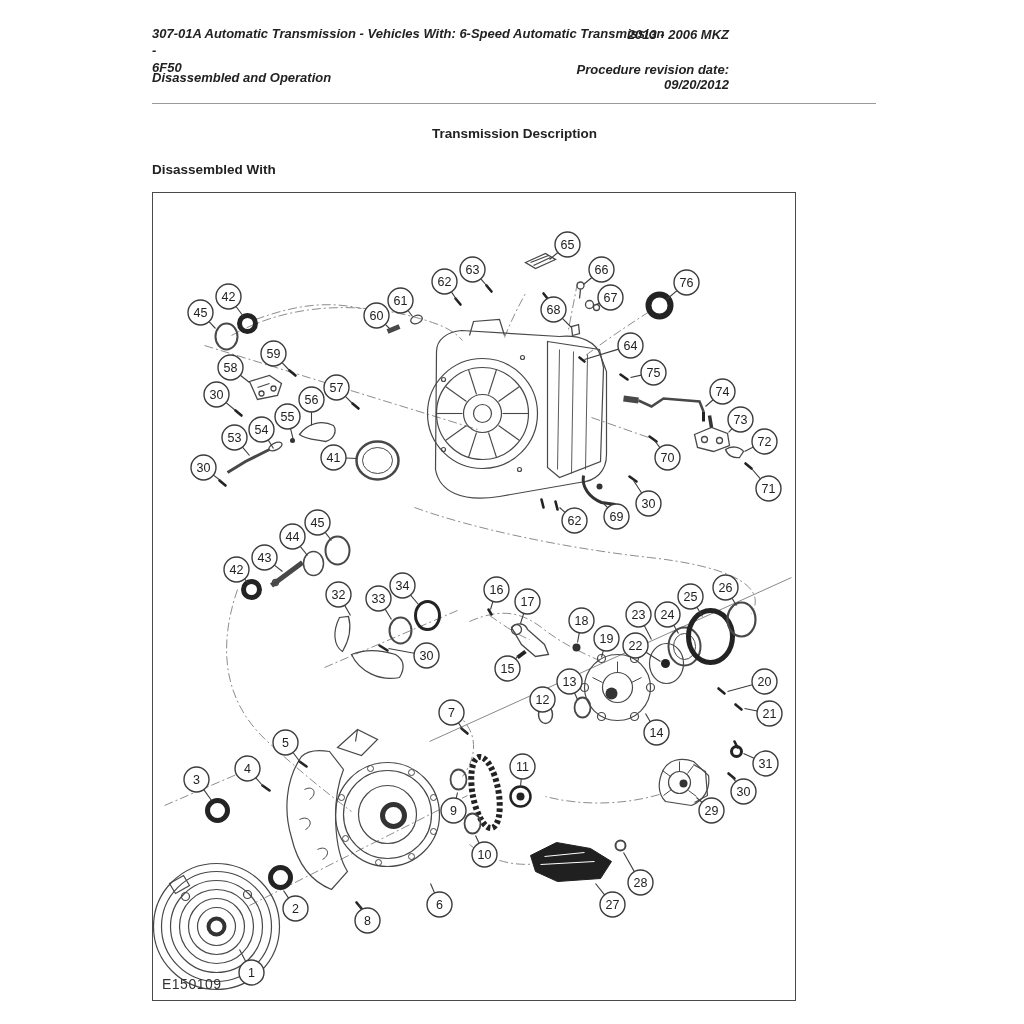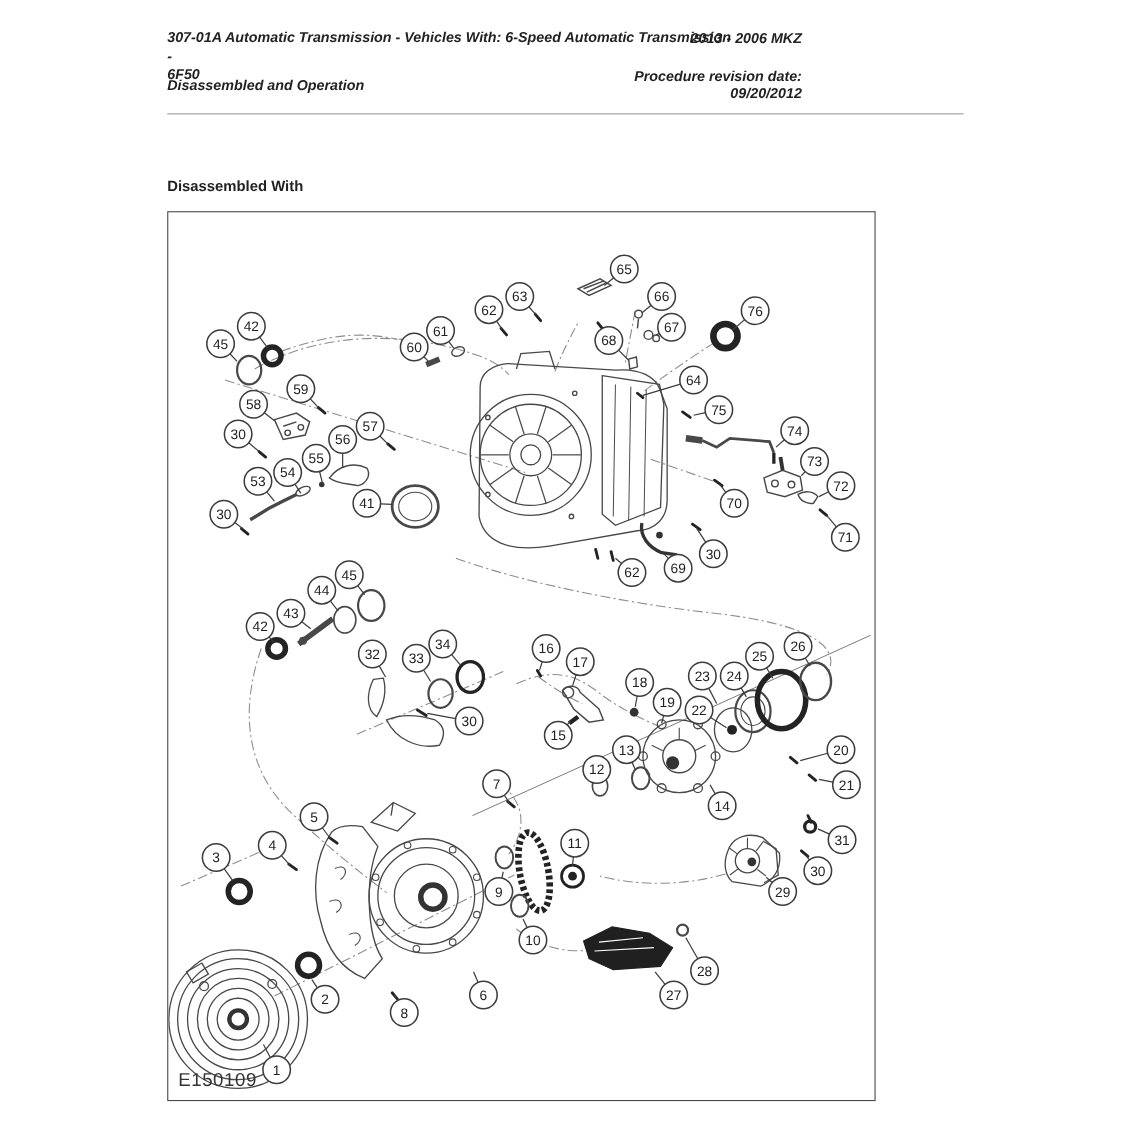--- a/index.html
+++ b/index.html
@@ -9,40 +9,41 @@
   #hdr-left{left:152px;top:25px;width:520px;}
   #hdr-right{right:147px;top:26px;text-align:right;}
   #hdr-sub{left:152px;top:69px;}
   #hdr-rev{right:147px;top:62px;text-align:right;line-height:15px;}
   #divider{position:absolute;left:152px;top:103px;width:725px;height:0;border-top:1px solid #9a9a9a;}
   #doc-title{position:absolute;left:152px;top:126px;width:725px;text-align:center;
              font-size:13.5px;font-weight:bold;color:#222;}
   #section-heading{position:absolute;left:152px;top:162px;font-size:13.5px;font-weight:bold;color:#222;}
   #figure-box{position:absolute;left:152px;top:192px;width:644px;height:809px;
               border:1.5px solid #4a4a4a;background:#fff;box-sizing:border-box;}
-  #figure-id{position:absolute;left:9px;bottom:8px;font-size:17px;color:#333;letter-spacing:.5px;margin-top:48px;}
+  #figure-id{position:absolute;left:9px;bottom:8px;font-size:14px;color:#333;letter-spacing:.5px;margin-top:48px;}
   svg text{font-family:"Liberation Sans", sans-serif;}
 </style>
 </head>
 <body>
 
 <div id="page">
 
   <div id="hdr-left" class="hdr">
     <div>307-01A Automatic Transmission - Vehicles With: 6-Speed Automatic Transmission -</div>
     <div>6F50</div>
   </div>
   <div id="hdr-right" class="hdr">2013 - 2006 MKZ</div>
   <div id="hdr-sub" class="hdr">Disassembled and Operation</div>
   <div id="hdr-rev" class="hdr">
     <div>Procedure revision date:</div>
     <div>09/20/2012</div>
   </div>
   <div id="divider"></div>
 
+  <div id="doc-title">Transmission Description</div>
   <div id="section-heading">Disassembled With</div>
 
   <div id="figure-box">
     <svg width="641" height="806" viewBox="153.5 193.5 641 806" xmlns="http://www.w3.org/2000/svg">
 
       <g stroke="#8d8d8d" stroke-width="1" fill="none" stroke-dasharray="9 3 2 3">
         <path d="M205 346 L478 430"></path>
         <path d="M232 336 C290 303 365 300 433 323 C448 328 457 334 463 341"></path>
         <path d="M256 320 C300 304 330 302 362 309"></path>
         <path d="M238 590 C218 648 224 702 268 742 C298 770 328 794 352 812"></path>

